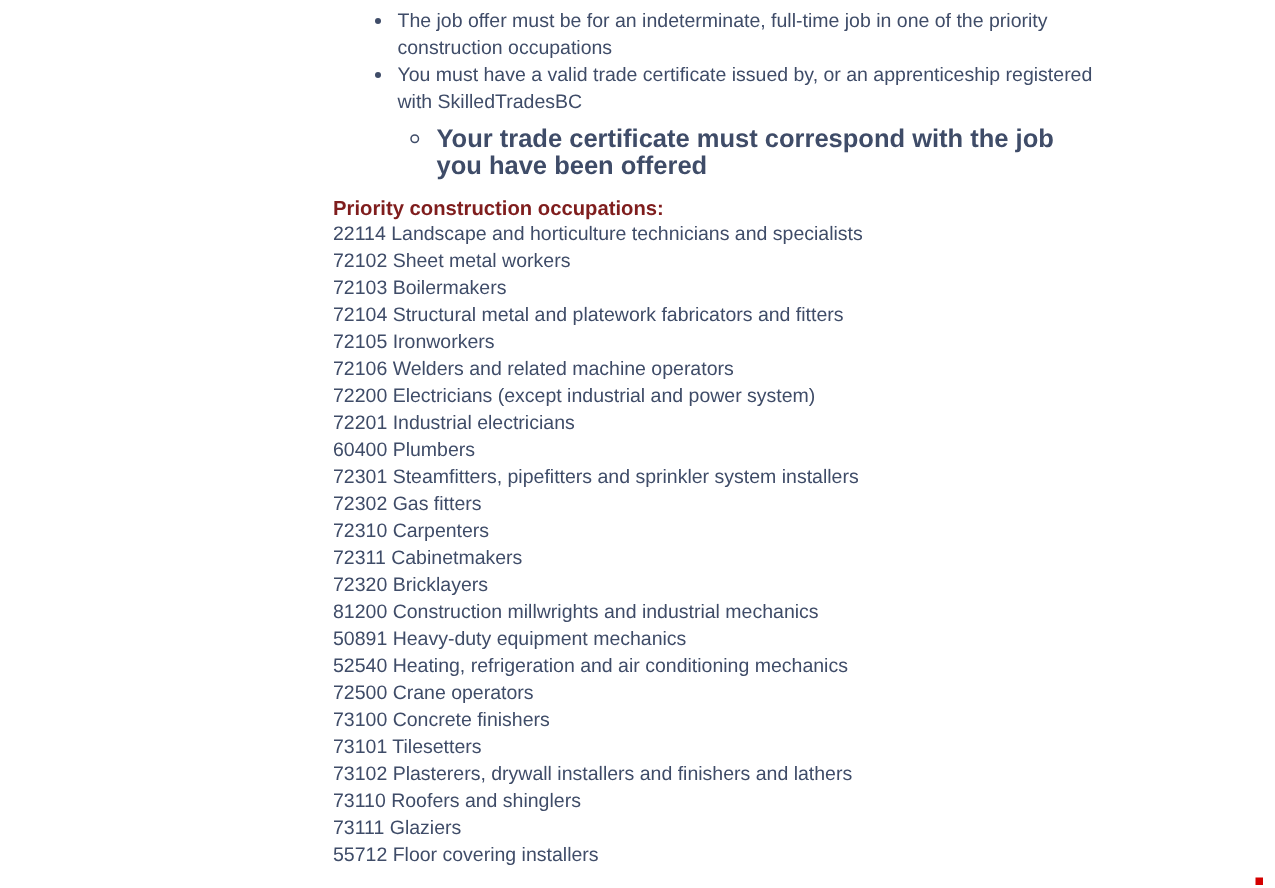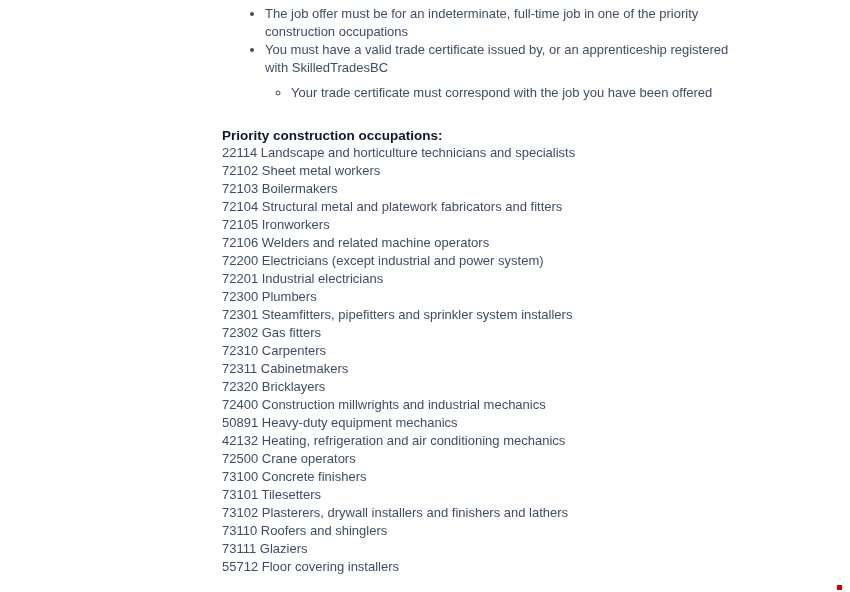--- a/index.html
+++ b/index.html
@@ -29,32 +29,33 @@
     line-height: 17.5px;
   }
   ul.req-list > li {
     margin: 0 0 1px 15px;
     padding-right: 6px;
   }
   ul.req-sublist {
     list-style-type: circle;
     margin: 8px 0 0 0;
     padding-left: 26px;
-    font-size: 13px;
+    font-size: 17px;
     line-height: 17.5px;
+    font-weight: bold;
   }
   ul.req-sublist > li {
     margin: 0;
   }
   h3.section-heading {
     font-size: 13.5px;
     line-height: 17px;
     font-weight: bold;
-    color: #0f172a;
-    margin: 25px 0 0 0;
+    color: #7f1d1d;
+    margin: 11px 0 0 0;
   }
   .occupations {
     margin-top: 0;
     font-size: 13px;
     line-height: 18px;
   }
   .occupation-item {
     white-space: nowrap;
   }
   .red-artifact {
@@ -89,29 +90,29 @@
 
   <div class="occupations">
     <div class="occupation-item">22114 Landscape and horticulture technicians and specialists</div>
     <div class="occupation-item">72102 Sheet metal workers</div>
     <div class="occupation-item">72103 Boilermakers</div>
     <div class="occupation-item">72104 Structural metal and platework fabricators and fitters</div>
     <div class="occupation-item">72105 Ironworkers</div>
     <div class="occupation-item">72106 Welders and related machine operators</div>
     <div class="occupation-item">72200 Electricians (except industrial and power system)</div>
     <div class="occupation-item">72201 Industrial electricians</div>
-    <div class="occupation-item">72300 Plumbers</div>
+    <div class="occupation-item">60400 Plumbers</div>
     <div class="occupation-item">72301 Steamfitters, pipefitters and sprinkler system installers</div>
     <div class="occupation-item">72302 Gas fitters</div>
     <div class="occupation-item">72310 Carpenters</div>
     <div class="occupation-item">72311 Cabinetmakers</div>
     <div class="occupation-item">72320 Bricklayers</div>
-    <div class="occupation-item">72400 Construction millwrights and industrial mechanics</div>
+    <div class="occupation-item">81200 Construction millwrights and industrial mechanics</div>
     <div class="occupation-item">50891 Heavy-duty equipment mechanics</div>
-    <div class="occupation-item">42132 Heating, refrigeration and air conditioning mechanics</div>
+    <div class="occupation-item">52540 Heating, refrigeration and air conditioning mechanics</div>
     <div class="occupation-item">72500 Crane operators</div>
     <div class="occupation-item">73100 Concrete finishers</div>
     <div class="occupation-item">73101 Tilesetters</div>
     <div class="occupation-item">73102 Plasterers, drywall installers and finishers and lathers</div>
     <div class="occupation-item">73110 Roofers and shinglers</div>
     <div class="occupation-item">73111 Glaziers</div>
     <div class="occupation-item">55712 Floor covering installers</div>
   </div>
 
 </main>

